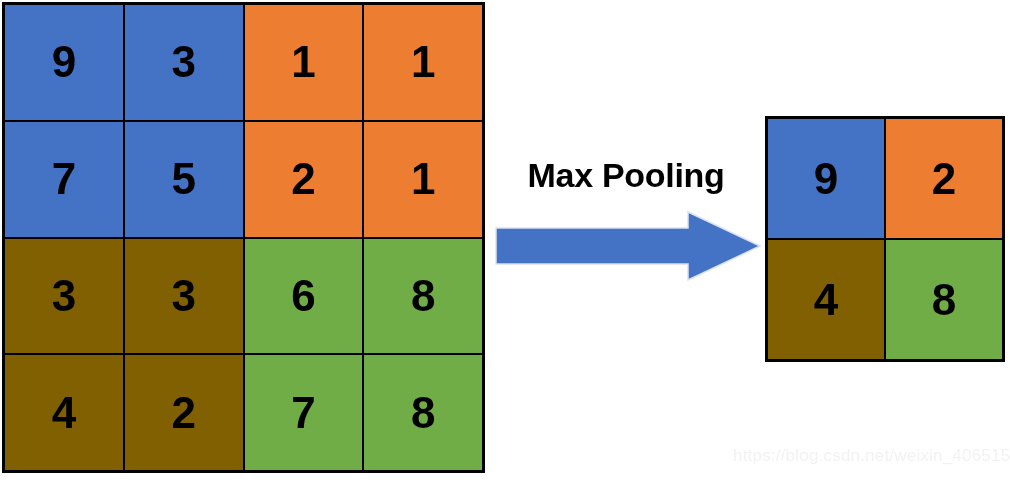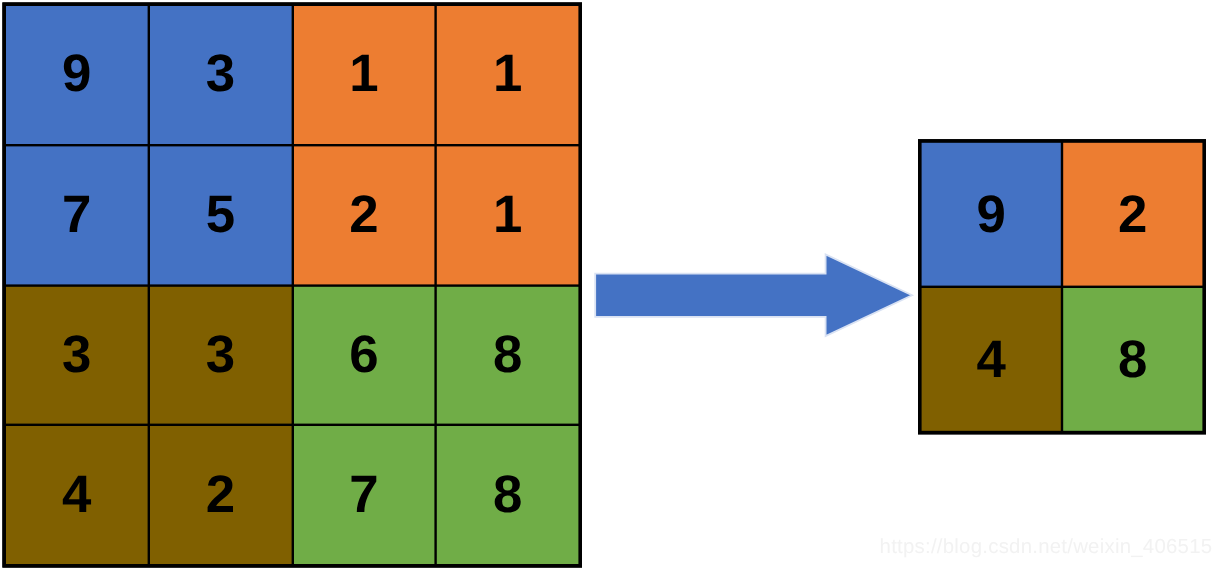--- a/index.html
+++ b/index.html
@@ -160,20 +160,21 @@
         <span>2</span>
       </div>
       <div class="cell" style="background: rgb(112, 173, 71);">
         <span>7</span>
       </div>
       <div class="cell" style="background: rgb(112, 173, 71);">
         <span>8</span>
       </div>
     </div>
 
+  <div class="pool-label">Max Pooling</div>
 
   <div class="arrow-wrap">
     <svg viewBox="0 0 272 76" xmlns="http://www.w3.org/2000/svg">
       <polygon id="arrow-shape" points="4,20 196,20 196,4 268,38 196,72 196,56 4,56" stroke-width="1.5" stroke-linejoin="miter" fill="#4472C4" stroke="#D9E2F3"></polygon>
     </svg>
   </div>
 
   <div class="output-grid" id="output-grid">
       <div class="cell" style="background: rgb(68, 114, 196);">
         <span>9</span>

